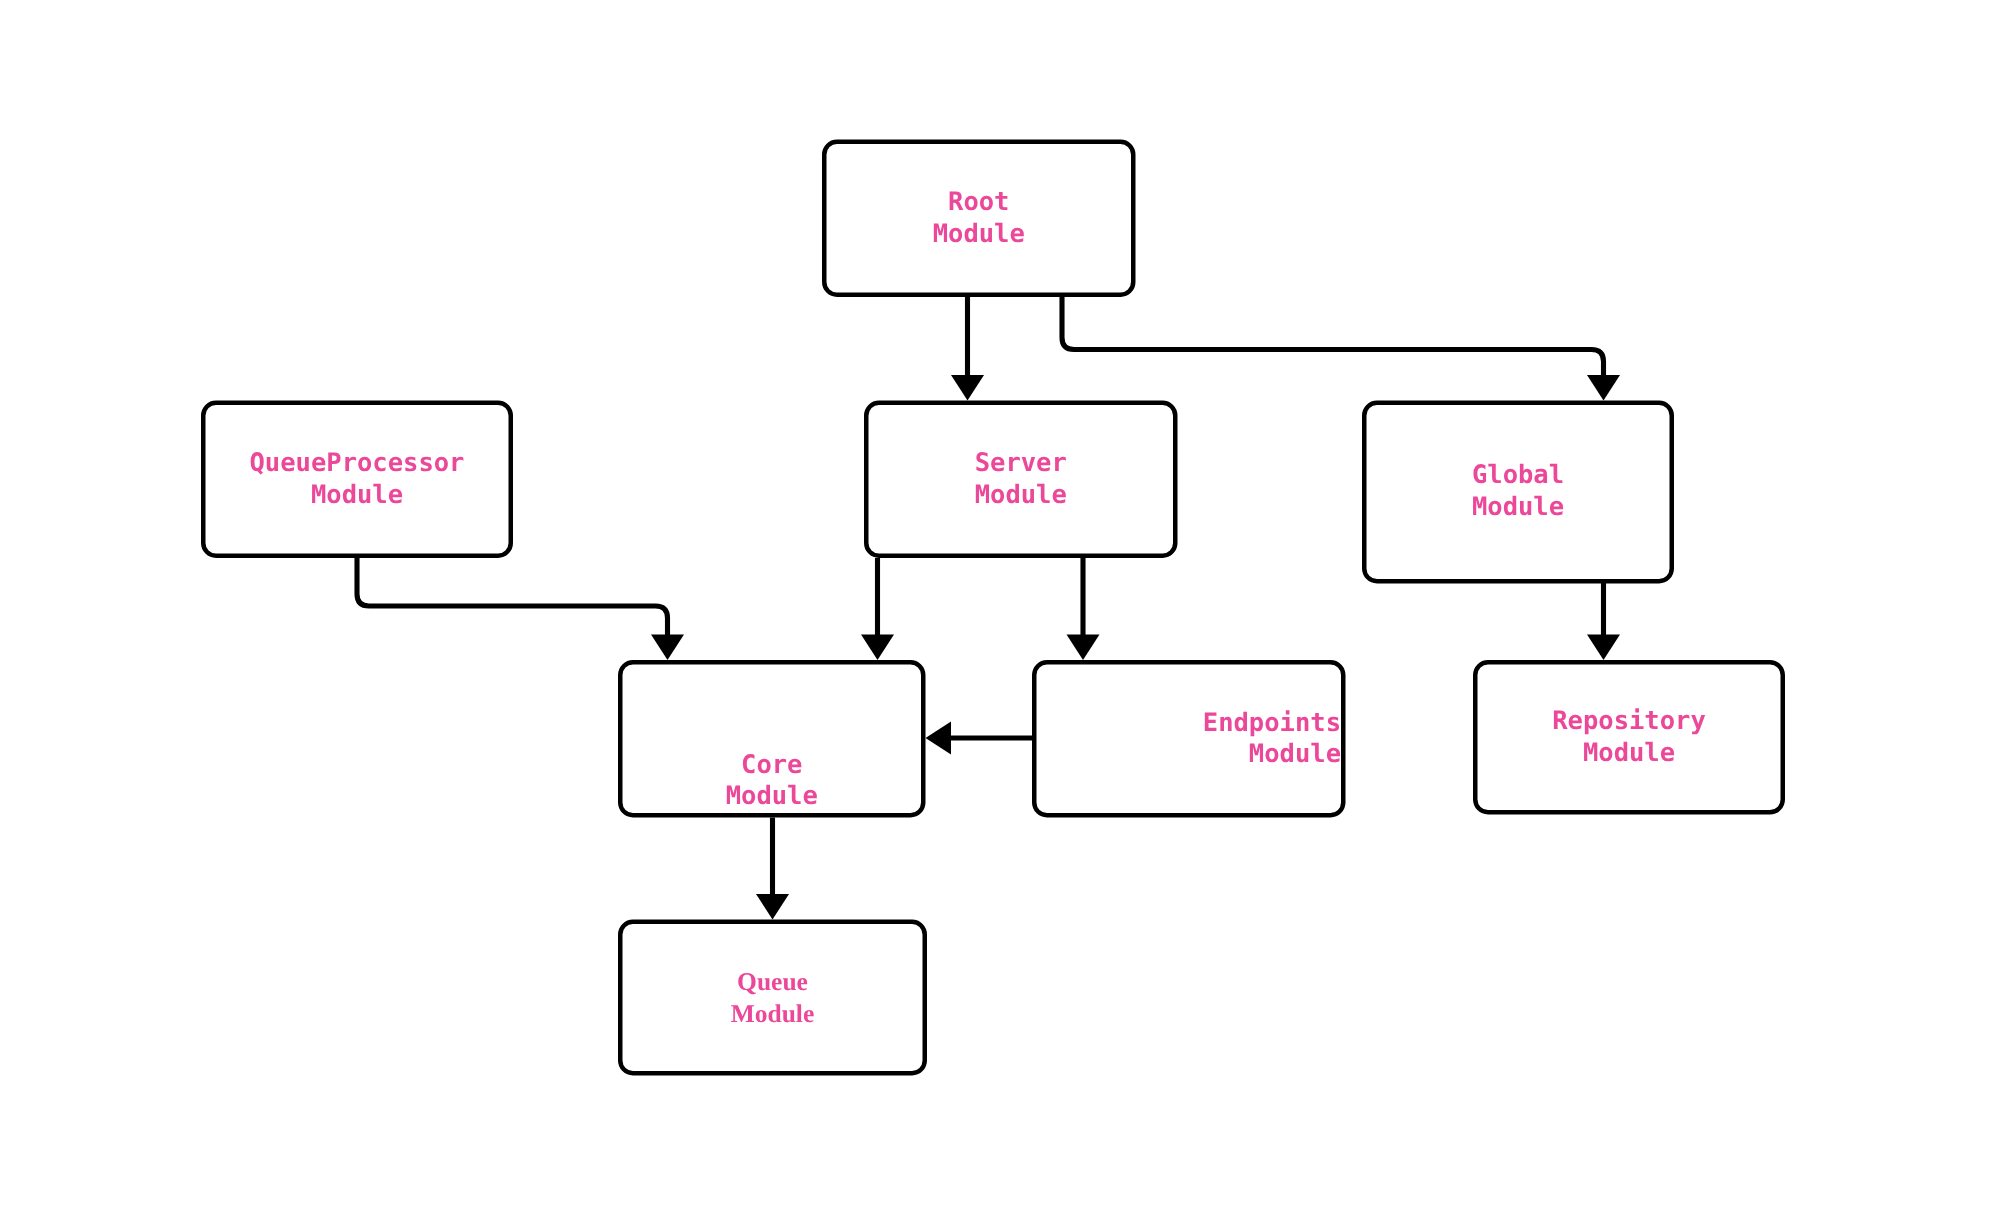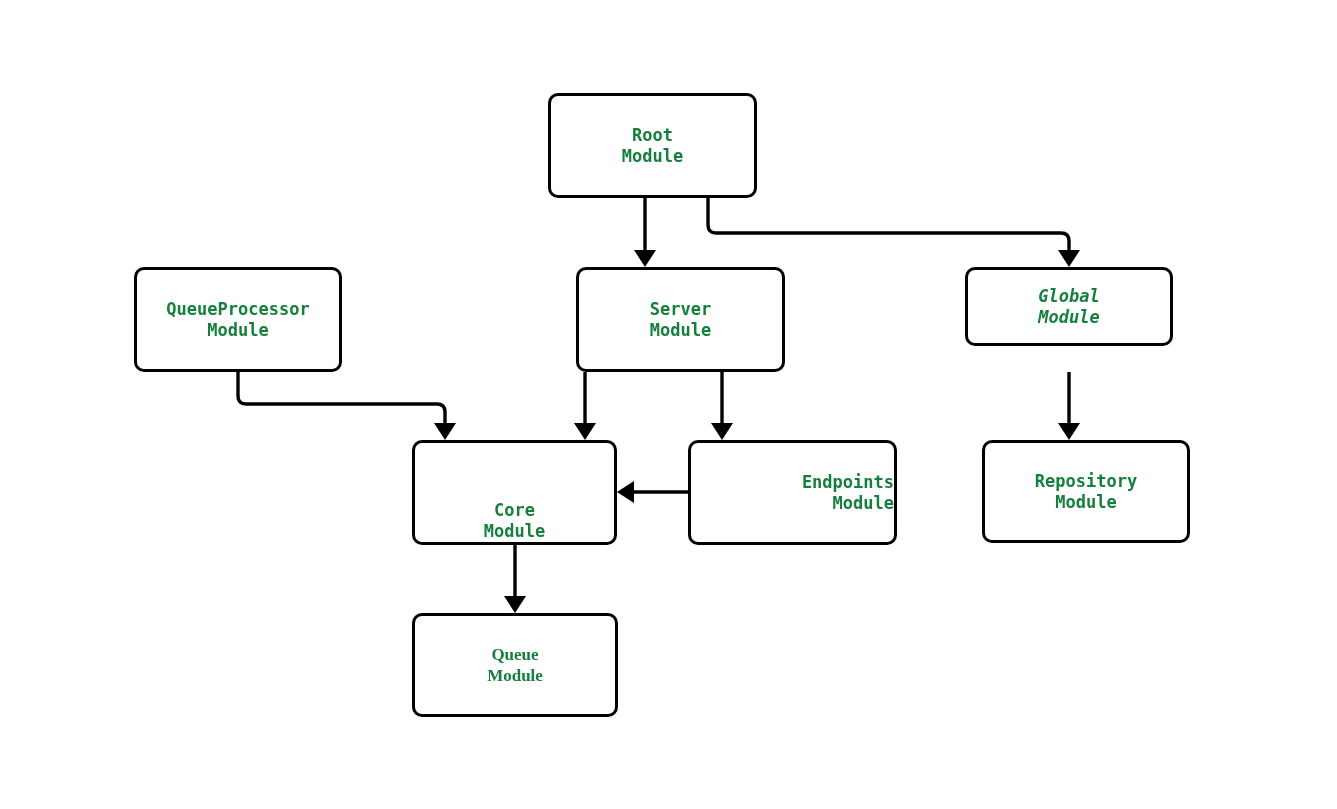--- a/index.html
+++ b/index.html
@@ -39,21 +39,21 @@
     flex-direction: column;
     align-items: center;
     justify-content: center;
     text-align: center;
   }
   .node .label-line {
     display: block;
     font-weight: bold;
     font-size: 17px;
     line-height: 21px;
-    color: #15803d;
+    color: #ec4899;
     white-space: nowrap;
   }
   .edge-path {
     fill: none;
     stroke: #000000;
     stroke-width: 3.4px;
   }
   .edge-arrowhead {
     fill: #000000;
     stroke: none;
@@ -103,21 +103,21 @@
         <span class="label-line">Module</span>
       </div>
       <div class="node" style="left: 134px; top: 267px; width: 208px; height: 105px; background: rgb(255, 255, 255); border-color: rgb(0, 0, 0);">
         <span class="label-line">QueueProcessor</span>
         <span class="label-line">Module</span>
       </div>
       <div class="node" style="left: 576px; top: 267px; width: 209px; height: 105px; background: rgb(255, 255, 255); border-color: rgb(0, 0, 0);">
         <span class="label-line">Server</span>
         <span class="label-line">Module</span>
       </div>
-      <div class="node" style="left: 965px; top: 267px; width: 208px; height: 79px; background: rgb(255, 255, 255); border-color: rgb(0, 0, 0); font-style: italic;">
+      <div class="node" style="left: 908px; top: 267px; width: 208px; height: 122px; background: rgb(255, 255, 255); border-color: rgb(0, 0, 0);">
         <span class="label-line">Global</span>
         <span class="label-line">Module</span>
       </div>
       <div class="node" style="left: 412px; top: 440px; width: 205px; height: 105px; background: rgb(255, 255, 255); border-color: rgb(0, 0, 0); justify-content: flex-end;">
         <span class="label-line">Core</span>
         <span class="label-line">Module</span>
       </div>
       <div class="node" style="left: 688px; top: 440px; width: 209px; height: 105px; background: rgb(255, 255, 255); border-color: rgb(0, 0, 0); align-items: flex-end;">
         <span class="label-line">Endpoints</span>
         <span class="label-line">Module</span>

